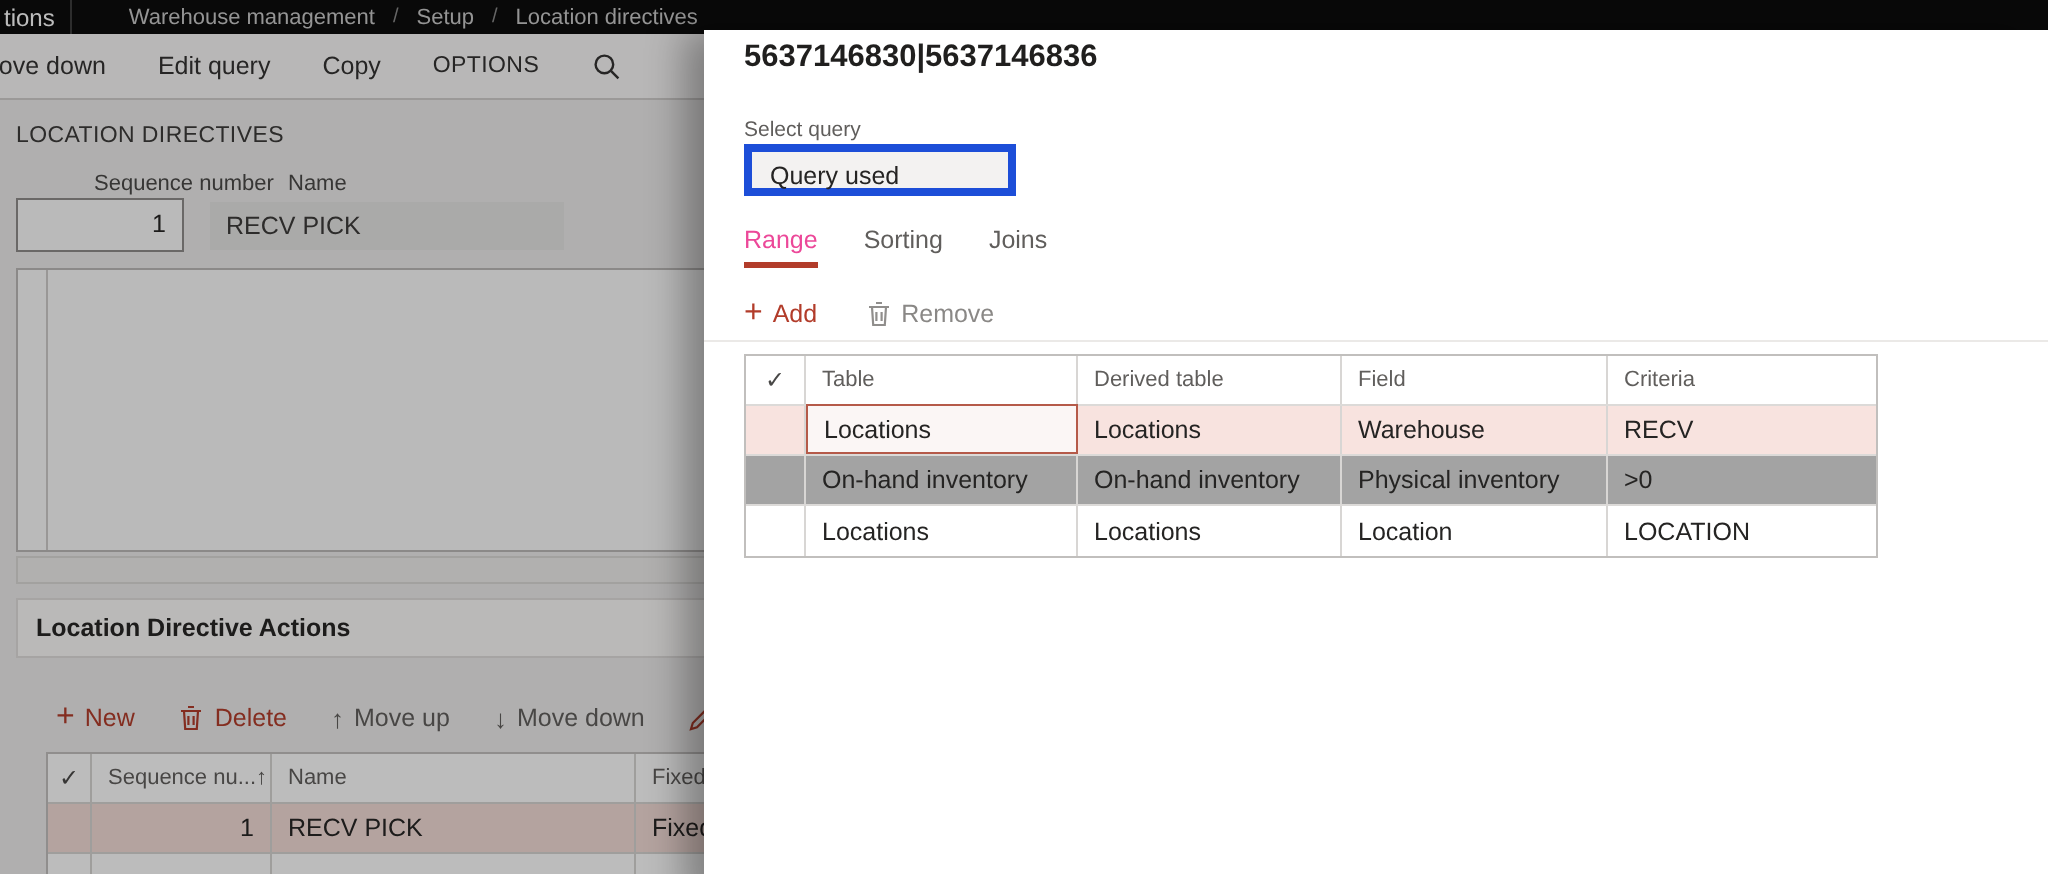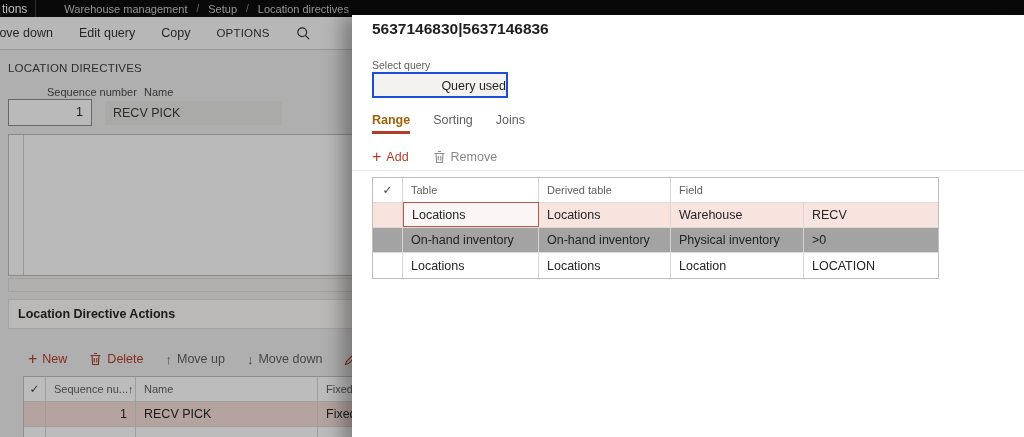--- a/index.html
+++ b/index.html
@@ -74,29 +74,29 @@
 
   
   #overlay { position:absolute; inset:0; background:rgba(8,8,8,0.27); z-index:5; }
 
   
   #dialog { position:absolute; left:352px; top:15px; width:672px; height:437px; background:#fff; z-index:10;
             box-shadow:-10px 0 18px rgba(0,0,0,0.32); }
   #dlg-title { position:absolute; left:20px; top:5px; font-size:15.5px; font-weight:bold; color:#201f1e; }
   #select-query-label { position:absolute; left:20px; top:44px; font-size:10.5px; color:#605e5c; }
   #query-input { position:absolute; left:20px; top:57px; width:136px; height:26px; background:#f3f2f1;
-                 border:2px solid #1d4ed8; font-size:12.5px; color:#252423; line-height:24px; padding-left:9px;text-align:right; }
+                 border:4px solid #1d4ed8; font-size:12.5px; color:#252423; line-height:24px; padding-left:9px; }
   #modify-btn { position:absolute; left:164px; top:57px; width:86px; height:26px; background:#ececeb;
                 border:none; color:#a19f9d; font-size:12.5px; display:flex; align-items:center;
                 justify-content:center; gap:4px; font-family:inherit; }
   #modify-btn svg { margin-top:-7px; }
 
   #dlg-tabs { position:absolute; left:20px; top:98px; display:flex; gap:23px; font-size:12.5px; }
   .tab { color:#605e5c; padding-bottom:7px; position:relative; }
-  .tab.active { color:#a16207; font-weight:bold; }
+  .tab.active { color:#ec4899; font-weight:normal; }
   .tab.active::after { content:""; position:absolute; left:0; right:0; bottom:0; height:3px; background:var(--accent); }
 
   #dlg-toolbar { position:absolute; left:20px; top:132px; height:20px; display:flex; align-items:center;
                  gap:24px; font-size:12.5px; }
   #dlg-sep { position:absolute; left:0; top:155px; width:672px; height:1px; background:#ebe9e7; }
 
   #dlg-grid { position:absolute; left:20px; top:162px; width:567px; border:1px solid #c1bfbd; background:#fff; }
   .drow { display:flex; height:25px; border-bottom:1px solid #dcdad8; }
   .drow:last-child { border-bottom:none; }
   .dcell { border-right:1px solid #d8d6d4; display:flex; align-items:center; padding:0 8px;
@@ -248,20 +248,21 @@
     <div id="dlg-sep"></div>
 
     <div id="dlg-grid">
       <div class="drow dhead">
         <div class="dcell dc-sel">
           <span class="check-glyph">✓</span>
         </div>
         <div class="dcell dc-table">Table</div>
         <div class="dcell dc-derived">Derived table</div>
         <div class="dcell dc-field">Field</div>
+        <div class="dcell dc-criteria">Criteria</div>
       </div>
 
       <div class="drow drow-sel">
         <div class="dcell dc-sel"></div>
         <div class="dcell dc-table cell-focus2">Locations</div>
         <div class="dcell dc-derived">Locations</div>
         <div class="dcell dc-field">Warehouse</div>
         <div class="dcell dc-criteria">RECV</div>
       </div>
 

